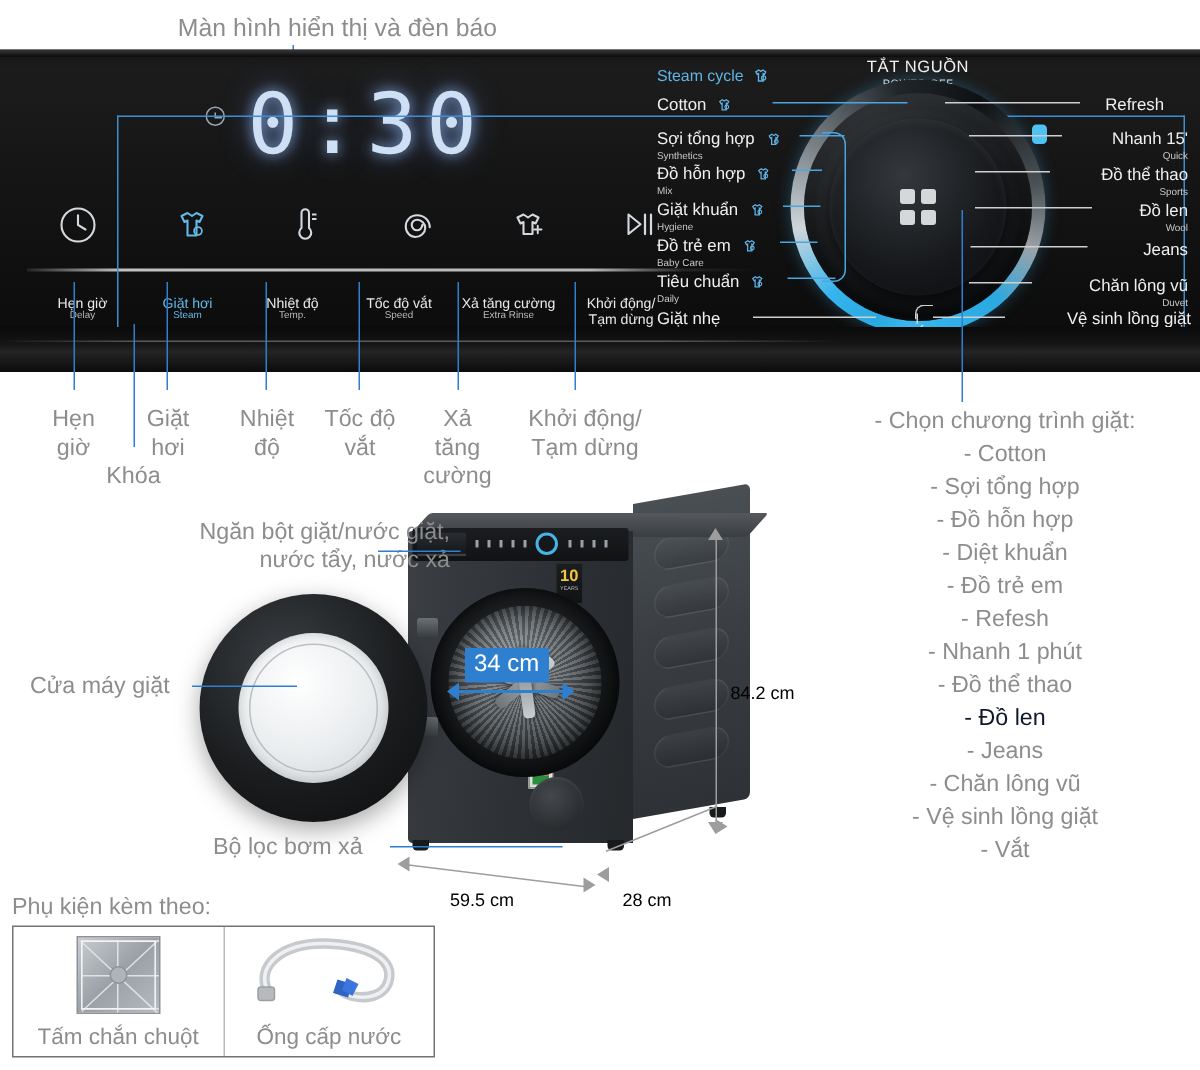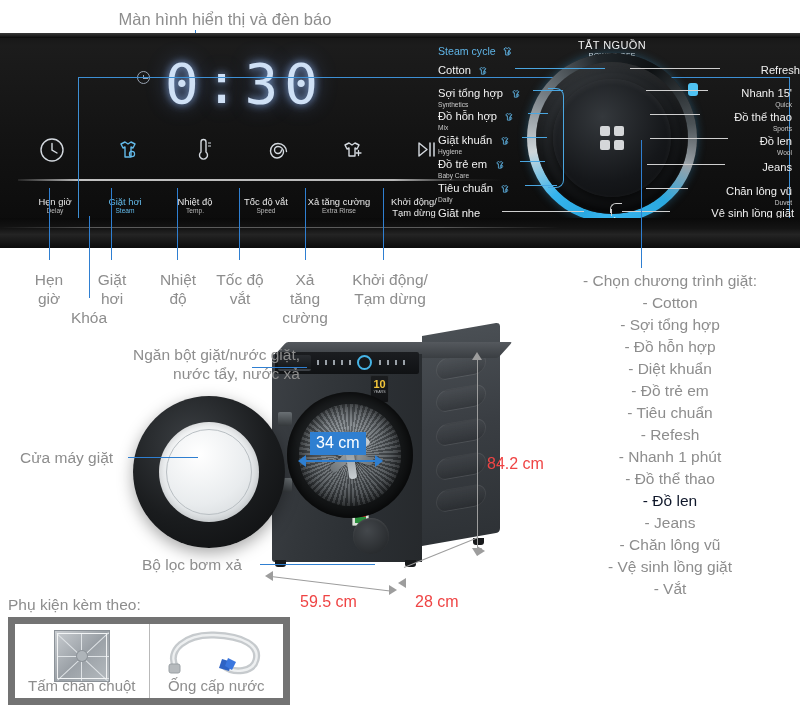--- a/index.html
+++ b/index.html
@@ -239,26 +239,26 @@
   .energy .b { position:absolute; left:2px; right:2px; bottom:2px; height:6px; background:#2a8f3c; }
 
   
   .dim-line { position:absolute; background:#9d9d9d; }
   .arrow { position:absolute; width:0; height:0; }
   .badge34 {
     position:absolute; left:310px; top:432px;
     background:#2f7fd1; color:#fff; font-size:16px; padding:2px 6px 3px; line-height:18px;
     white-space:nowrap;
   }
-  .dim-text { position:absolute; color:#ef4444; font-size:16px; white-space:nowrap; }
+  .dim-text { position:absolute; color:#000000; font-size:12px; white-space:nowrap; }
 
   
   #accessories { position:absolute; left:8px; top:596px; width:290px; }
   .acc-title { font-size:15.5px; color:#8d8d8d; margin-bottom:3px; }
-  .acc-box { display:flex; border:7px solid #737373; width:282px; height:88px; }
+  .acc-box { display:flex; border:1px solid #737373; width:282px; height:88px; }
   .acc-cell { flex:1; position:relative; display:flex; flex-direction:column; align-items:center; justify-content:flex-end; }
   .acc-cell + .acc-cell { border-left:1px solid #b9b9b9; }
   .acc-cell .cap { font-size:15px; color:#8d8d8d; padding-bottom:4px; }
   .acc-art { position:absolute; left:0; right:0; top:4px; height:56px; display:flex; align-items:center; justify-content:center; }
 
   .mesh {
     width:56px; height:52px;
     background:linear-gradient(135deg,#c9cdd1,#9aa0a6 50%,#b5bbc0);
     border:1px solid #8c9298; position:relative;
   }
@@ -467,21 +467,21 @@
       <div class="lead blue" style="left:95px; top:152px; width:32px;"></div>
 
       <div class="cyc" style="left:8px; top:170px;">
         <span class="v">Giặt nhẹ</span>
         <div class="e">Delicate</div>
       </div>
       <div class="lead" style="left:72px; top:178px; width:82px;"></div>
 
       <div class="bracket" style="left:118px; top:55px; width:16px; height:100px; border-radius:0 8px 8px 0;"></div>
 
-      <div class="cyc rgt" style="right:0; top:27px;">
+      <div class="cyc rgt" style="right:24px; top:27px;">
         <span class="v">Refresh</span>
       </div>
       <div class="lead" style="right:80px; top:35px; width:90px;"></div>
 
       <div class="cyc rgt" style="right:8px; top:50px;">
         <span class="v">Nhanh 15'</span>
         <div class="e">Quick</div>
       </div>
       <div class="lead" style="right:92px; top:57px; width:62px;"></div>
 
@@ -544,21 +544,20 @@
 Tạm dừng</div>
 
   <div class="callout-line vline" style="left:641px; top:140px; height:128px;"></div>
   <div style="position:absolute; left:545px; top:270px; width:250px; text-align:center;">
     <div class="note-c" style="font-size:15.5px; line-height:22px; color:#8d8d8d;">- Chọn chương trình giặt:</div>
     <div class="note-c" style="font-size:15.5px; line-height:22px; color:#8d8d8d;">- Cotton</div>
     <div class="note-c" style="font-size:15.5px; line-height:22px; color:#8d8d8d;">- Sợi tổng hợp</div>
     <div class="note-c" style="font-size:15.5px; line-height:22px; color:#8d8d8d;">- Đồ hỗn hợp</div>
     <div class="note-c" style="font-size:15.5px; line-height:22px; color:#8d8d8d;">- Diệt khuẩn</div>
     <div class="note-c" style="font-size:15.5px; line-height:22px; color:#8d8d8d;">- Đồ trẻ em</div>
-    <div class="note-c" style="font-size:15.5px; line-height:22px; color:#8d8d8d;">- Tiêu chuẩn</div>
     <div class="note-c" style="font-size:15.5px; line-height:22px; color:#8d8d8d;">- Refesh</div>
     <div class="note-c" style="font-size:15.5px; line-height:22px; color:#8d8d8d;">- Nhanh 1 phút</div>
     <div class="note-c" style="font-size:15.5px; line-height:22px; color:#8d8d8d;">- Đồ thể thao</div>
     <div class="note-c" style="font-size:15.5px; line-height:22px; color:#0f172a;">- Đồ len</div>
     <div class="note-c" style="font-size:15.5px; line-height:22px; color:#8d8d8d;">- Jeans</div>
     <div class="note-c" style="font-size:15.5px; line-height:22px; color:#8d8d8d;">- Chăn lông vũ</div>
     <div class="note-c" style="font-size:15.5px; line-height:22px; color:#8d8d8d;">- Vệ sinh lồng giặt</div>
     <div class="note-c" style="font-size:15.5px; line-height:22px; color:#8d8d8d;">- Vắt</div>
   </div>
 

